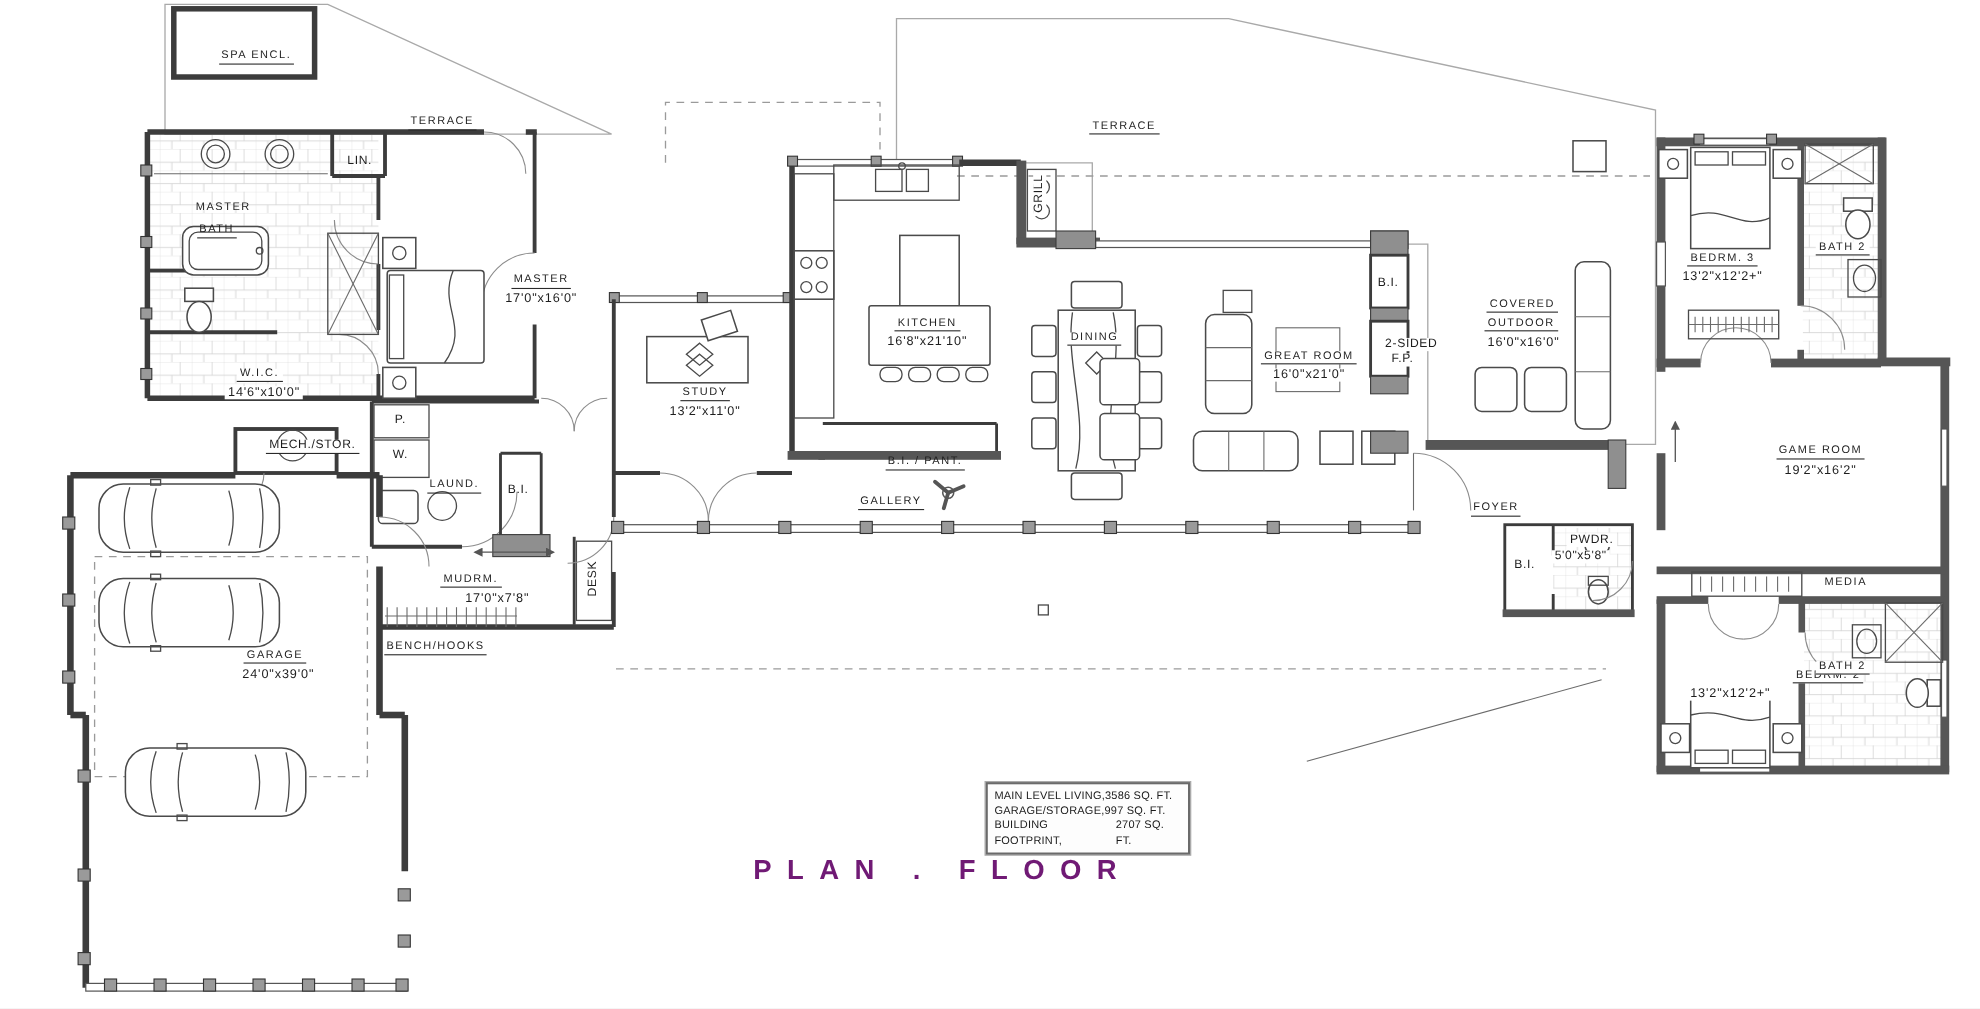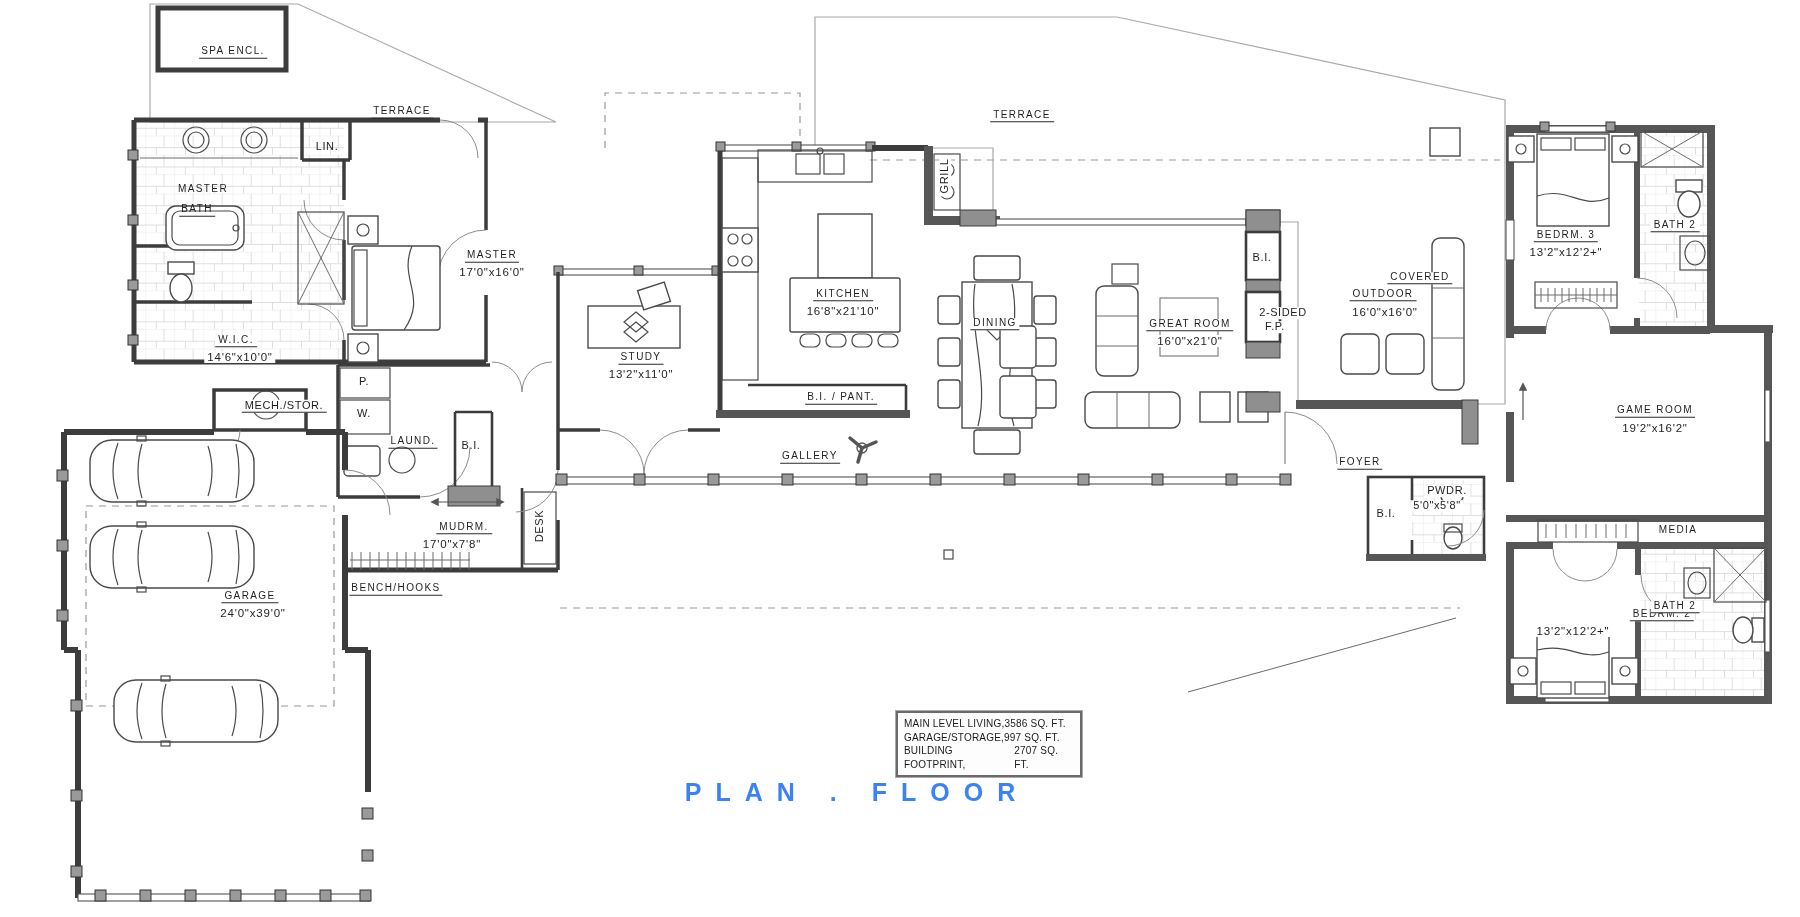--- a/index.html
+++ b/index.html
@@ -11,21 +11,21 @@
   .lbl.u{border-bottom:1.5px solid #2a2a2a;padding:0 2px 1px;}
   .lbl.dim{font-size:11.5px;letter-spacing:.8px;}
   .lbl.sm{font-size:11px;letter-spacing:.6px;}
   .lbl.ko{background:#fff;padding:0 3px;}
   .lbl.rot{transform:translate(-50%,-50%) rotate(-90deg);}
   .stats{position:absolute;left:896px;top:711px;width:170px;border:2px solid #6a6a6a;
          box-shadow:0 0 0 1px #aaa;background:#fdfdfd;padding:4px 6px;}
   .stats .row{display:flex;justify-content:flex-start;font-size:10px;font-weight:normal;
               color:#1a1a1a;letter-spacing:.2px;line-height:1.35;}
   .title{position:absolute;left:857px;top:792px;transform:translate(-50%,-50%);
-         font-size:25px;font-weight:bold;letter-spacing:14px;color:#3b82f6;white-space:nowrap;text-align:right;}
+         font-size:25px;font-weight:bold;letter-spacing:14px;color:#701a75;white-space:nowrap;text-align:right;}
   
   .w{stroke:#3c3c3c;fill:none;stroke-linecap:butt;}
   .w6{stroke-width:6px;} .w5{stroke-width:5px;} .w4{stroke-width:3.5px;} .w3{stroke-width:2.6px;}
   .f{stroke:#4a4a4a;stroke-width:1.4px;fill:#fff;}
   .fn{stroke:#4a4a4a;stroke-width:1.2px;fill:none;}
   .thin{stroke:#6a6a6a;stroke-width:1px;fill:none;}
   .poche{fill:#8f8f8f;stroke:#3c3c3c;stroke-width:1px;}
   .dark{fill:#565656;stroke:none;}
   .dash{stroke:#9a9a9a;stroke-width:1.2px;fill:none;stroke-dasharray:7 6;}
   .stoneO{stroke:#a9a9a9;stroke-width:1.2px;fill:none;}
@@ -477,41 +477,41 @@
 <div class="lbl u" style="left:197px;top:210px">BATH</div>
 <div class="lbl u ko" style="left:236px;top:341px">W.I.C.</div>
 <div class="lbl dim ko" style="left:240px;top:357px">14'6"x10'0"</div>
 <div class="lbl u" style="left:492px;top:256px">MASTER</div>
 <div class="lbl dim" style="left:492px;top:272px">17'0"x16'0"</div>
 <div class="lbl u sm ko" style="left:284px;top:406px">MECH./STOR.</div>
 <div class="lbl sm" style="left:364px;top:382px">P.</div>
 <div class="lbl sm" style="left:364px;top:414px">W.</div>
 <div class="lbl u" style="left:413px;top:442px">LAUND.</div>
 <div class="lbl sm" style="left:471px;top:446px">B.I.</div>
-<div class="lbl u ko" style="left:464px;top:528px">MUDRM.</div>
+<div class="lbl u ko" style="left:428px;top:528px">MUDRM.</div>
 <div class="lbl dim ko" style="left:452px;top:544px">17'0"x7'8"</div>
 <div class="lbl sm rot" style="left:540px;top:526px">DESK</div>
 <div class="lbl u" style="left:396px;top:589px">BENCH/HOOKS</div>
 <div class="lbl u ko" style="left:250px;top:597px">GARAGE</div>
 <div class="lbl dim ko" style="left:253px;top:613px">24'0"x39'0"</div>
 <div class="lbl u" style="left:641px;top:358px">STUDY</div>
 <div class="lbl dim" style="left:641px;top:374px">13'2"x11'0"</div>
 <div class="lbl u ko" style="left:843px;top:295px">KITCHEN</div>
 <div class="lbl dim ko" style="left:843px;top:311px">16'8"x21'10"</div>
-<div class="lbl u" style="left:841px;top:398px">B.I. / PANT.</div>
+<div class="lbl u" style="left:841px;top:421px">B.I. / PANT.</div>
 <div class="lbl u" style="left:810px;top:457px">GALLERY</div>
 <div class="lbl sm rot ko" style="left:945px;top:176px">GRILL</div>
-<div class="lbl u ko" style="left:995px;top:324px">DINING</div>
+<div class="lbl u ko" style="left:995px;top:308px">DINING</div>
 <div class="lbl u ko" style="left:1190px;top:325px">GREAT ROOM</div>
 <div class="lbl dim ko" style="left:1190px;top:341px">16'0"x21'0"</div>
 <div class="lbl sm" style="left:1262px;top:258px">B.I.</div>
 <div class="lbl sm ko" style="left:1283px;top:313px">2-SIDED</div>
 <div class="lbl sm ko" style="left:1275px;top:327px">F.P.</div>
 <div class="lbl u ko" style="left:1022px;top:116px">TERRACE</div>
-<div class="lbl u ko" style="left:1420px;top:278px">COVERED</div>
+<div class="lbl u ko" style="left:1384px;top:278px">COVERED</div>
 <div class="lbl u ko" style="left:1383px;top:295px">OUTDOOR</div>
 <div class="lbl dim ko" style="left:1385px;top:312px">16'0"x16'0"</div>
 <div class="lbl u ko" style="left:1566px;top:236px">BEDRM. 3</div>
 <div class="lbl dim ko" style="left:1566px;top:252px">13'2"x12'2+"</div>
 <div class="lbl u ko" style="left:1675px;top:226px">BATH 2</div>
 <div class="lbl u" style="left:1655px;top:411px">GAME ROOM</div>
 <div class="lbl dim" style="left:1655px;top:428px">19'2"x16'2"</div>
 <div class="lbl u" style="left:1360px;top:463px">FOYER</div>
 <div class="lbl sm ko" style="left:1447px;top:491px">PWDR.</div>
 <div class="lbl sm ko" style="left:1437px;top:506px">5'0"x5'8"</div>

